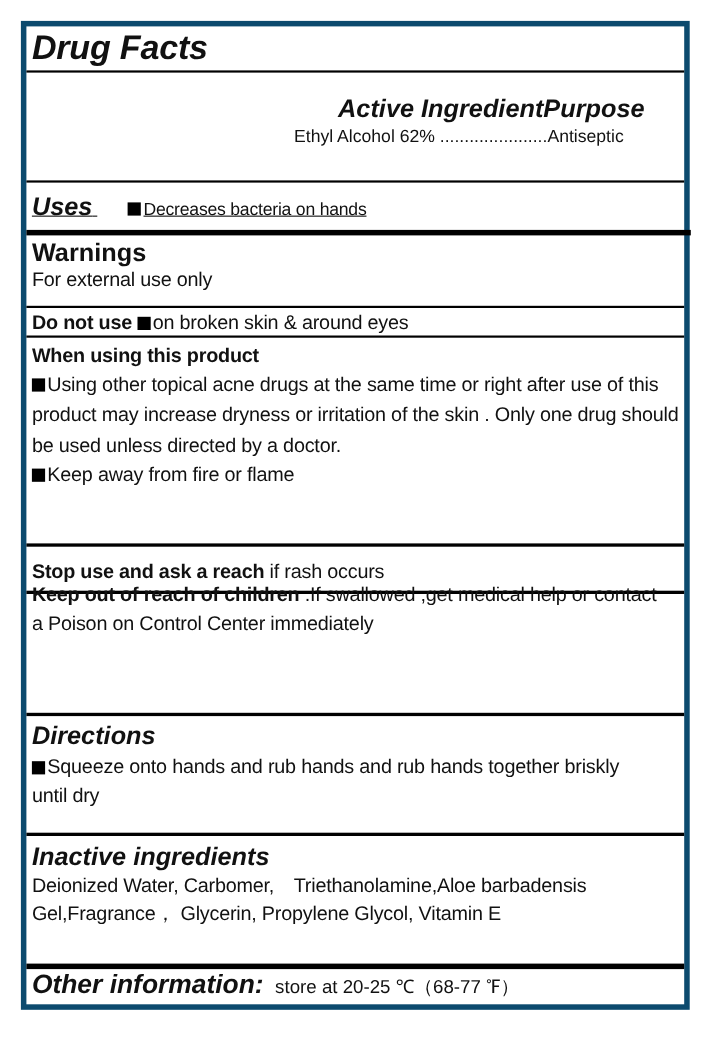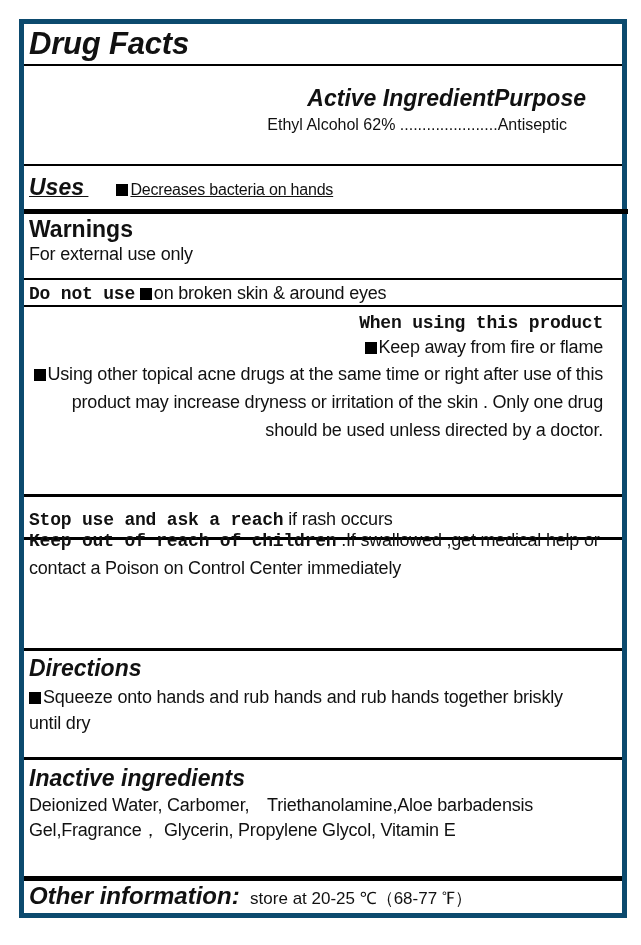--- a/index.html
+++ b/index.html
@@ -66,21 +66,21 @@
     .body-md {
       font-size: 18px;
       line-height: 27px;
       letter-spacing: -0.2px;
     }
     .body-md2 {
       font-size: 18px;
       line-height: 26px;
       letter-spacing: -0.2px;
     }
-    .bold { font-weight: bold; font-family: Liberation Mono, monospace; }
+    .bold { font-weight: bold; }
     .bullet {
       display: inline-block;
       width: 12px;
       height: 12px;
       background: #000;
       margin-right: 2px;
       vertical-align: -1px;
     }
     .row-flex { display: flex; justify-content: flex-end; margin-left: 14px; }
   </style>
@@ -124,27 +124,27 @@
   <div class="hr thin" style="top:254px;"></div>
 
   <div class="sec" style="top:258px;">
     <div class="body-md" style="line-height:22px;">
       <span class="bold">Do not use</span>
       <span class="bullet"></span><span>on broken skin &amp; around eyes</span>
     </div>
   </div>
   <div class="hr thin" style="top:281px;"></div>
 
-  <div class="sec" style="top:287px; padding-right:19px;text-align:right;">
+  <div class="sec" style="top:287px; padding-right:0;">
     <div class="body-md bold" style="line-height:24px;">When using this product</div>
+    <div class="body-md" style="line-height:28px;">
+      <span class="bullet"></span><span>Using other topical acne drugs at the same time or right after use of this product may increase dryness or irritation of the skin . Only one drug should be used unless directed by a doctor.</span>
+    </div>
     <div class="body-md" style="line-height:25px;">
       <span class="bullet"></span><span>Keep away from fire or flame</span>
-    </div>
-    <div class="body-md" style="line-height:28px;">
-      <span class="bullet"></span><span>Using other topical acne drugs at the same time or right after use of this product may increase dryness or irritation of the skin . Only one drug should be used unless directed by a doctor.</span>
     </div>
   </div>
   <div class="hr med" style="top:470px;"></div>
 
   <div class="sec" style="top:484px;">
     <div class="body-md" style="line-height:22px;">
       <span class="bold">Stop use and ask a reach</span><span> if rash occurs</span>
     </div>
   </div>
   <div class="hr med" style="top:513px;"></div>

